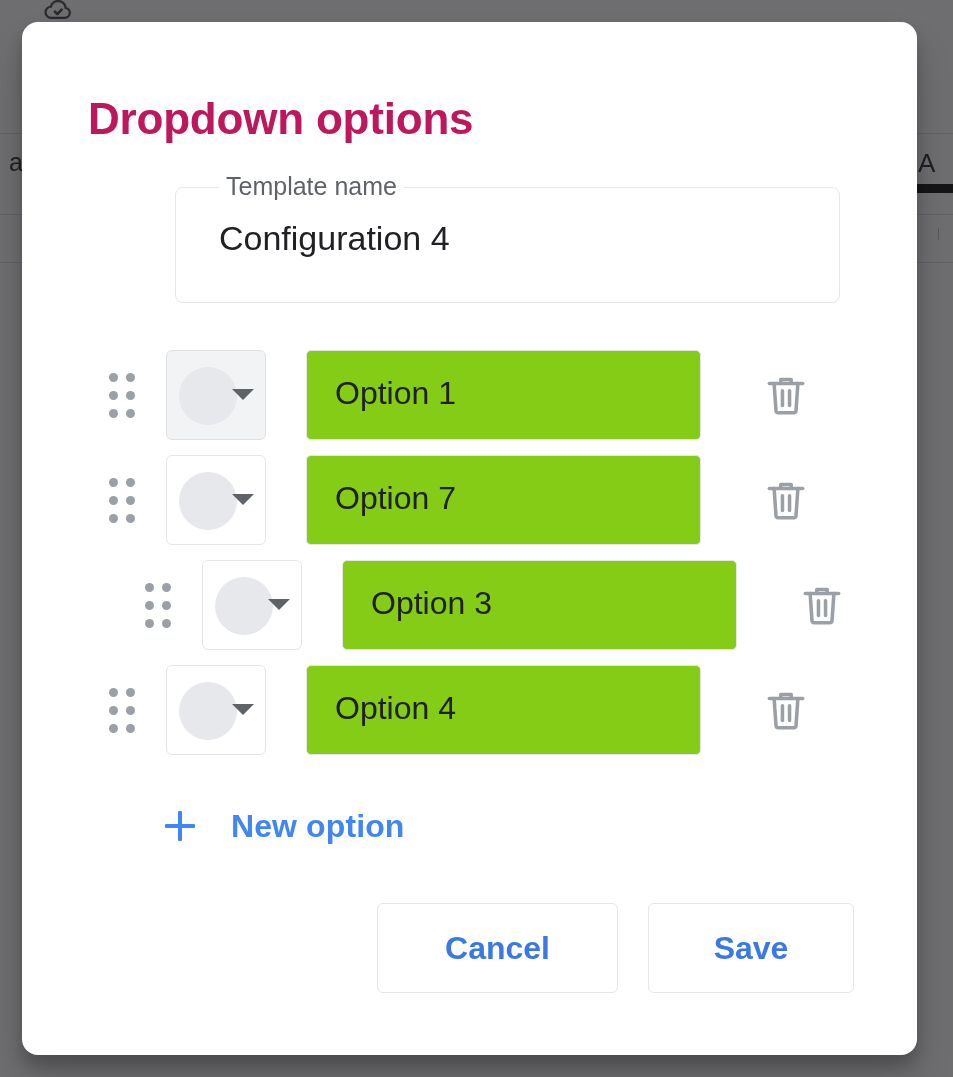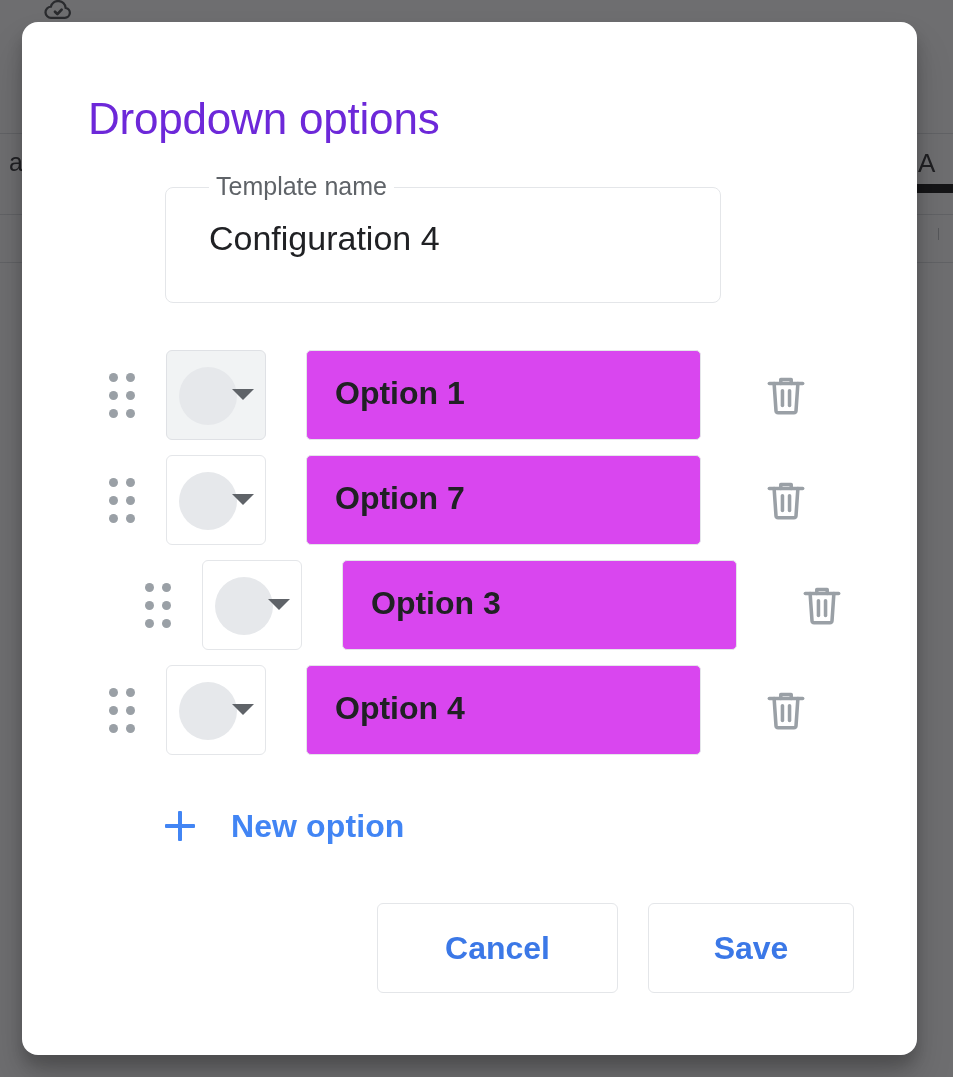--- a/index.html
+++ b/index.html
@@ -103,32 +103,32 @@
     box-shadow: 0 11px 15px rgba(0,0,0,.20), 0 24px 38px rgba(0,0,0,.14);
     box-sizing: border-box;
     overflow: hidden;
   }
 
   .dialog-title {
     position: absolute;
     left: 66px;
     top: 72px;
     font-size: 44px;
-    font-weight: 400;
-    color: #6d28d9;
+    font-weight: 700;
+    color: #be185d;
     letter-spacing: -0.2px;
     white-space: nowrap;
   }
 
   
   .tpl-field {
     position: absolute;
-    left: 143px;
+    left: 153px;
     top: 165px;
-    width: 556px;
+    width: 665px;
     height: 116px;
     border: 1px solid #e4e6e9;
     border-radius: 8px;
     box-sizing: border-box;
   }
   .tpl-label {
     position: absolute;
     left: 43px;
     top: -16px;
     padding: 0 7px;
@@ -218,22 +218,21 @@
 
   .option-input {
     position: absolute;
     left: 284px;
     top: 0;
     width: 395px;
     height: 90px;
     border: 1px solid #e4e6e9;
     border-radius: 5px;
     box-sizing: border-box;
-    background: #d946ef;
-    font-weight: bold;
+    background: #84cc16;
   }
   .option-input span {
     position: absolute;
     left: 28px;
     top: 24px;
     font-size: 32px;
     color: #202124;
     white-space: nowrap;
   }
 

